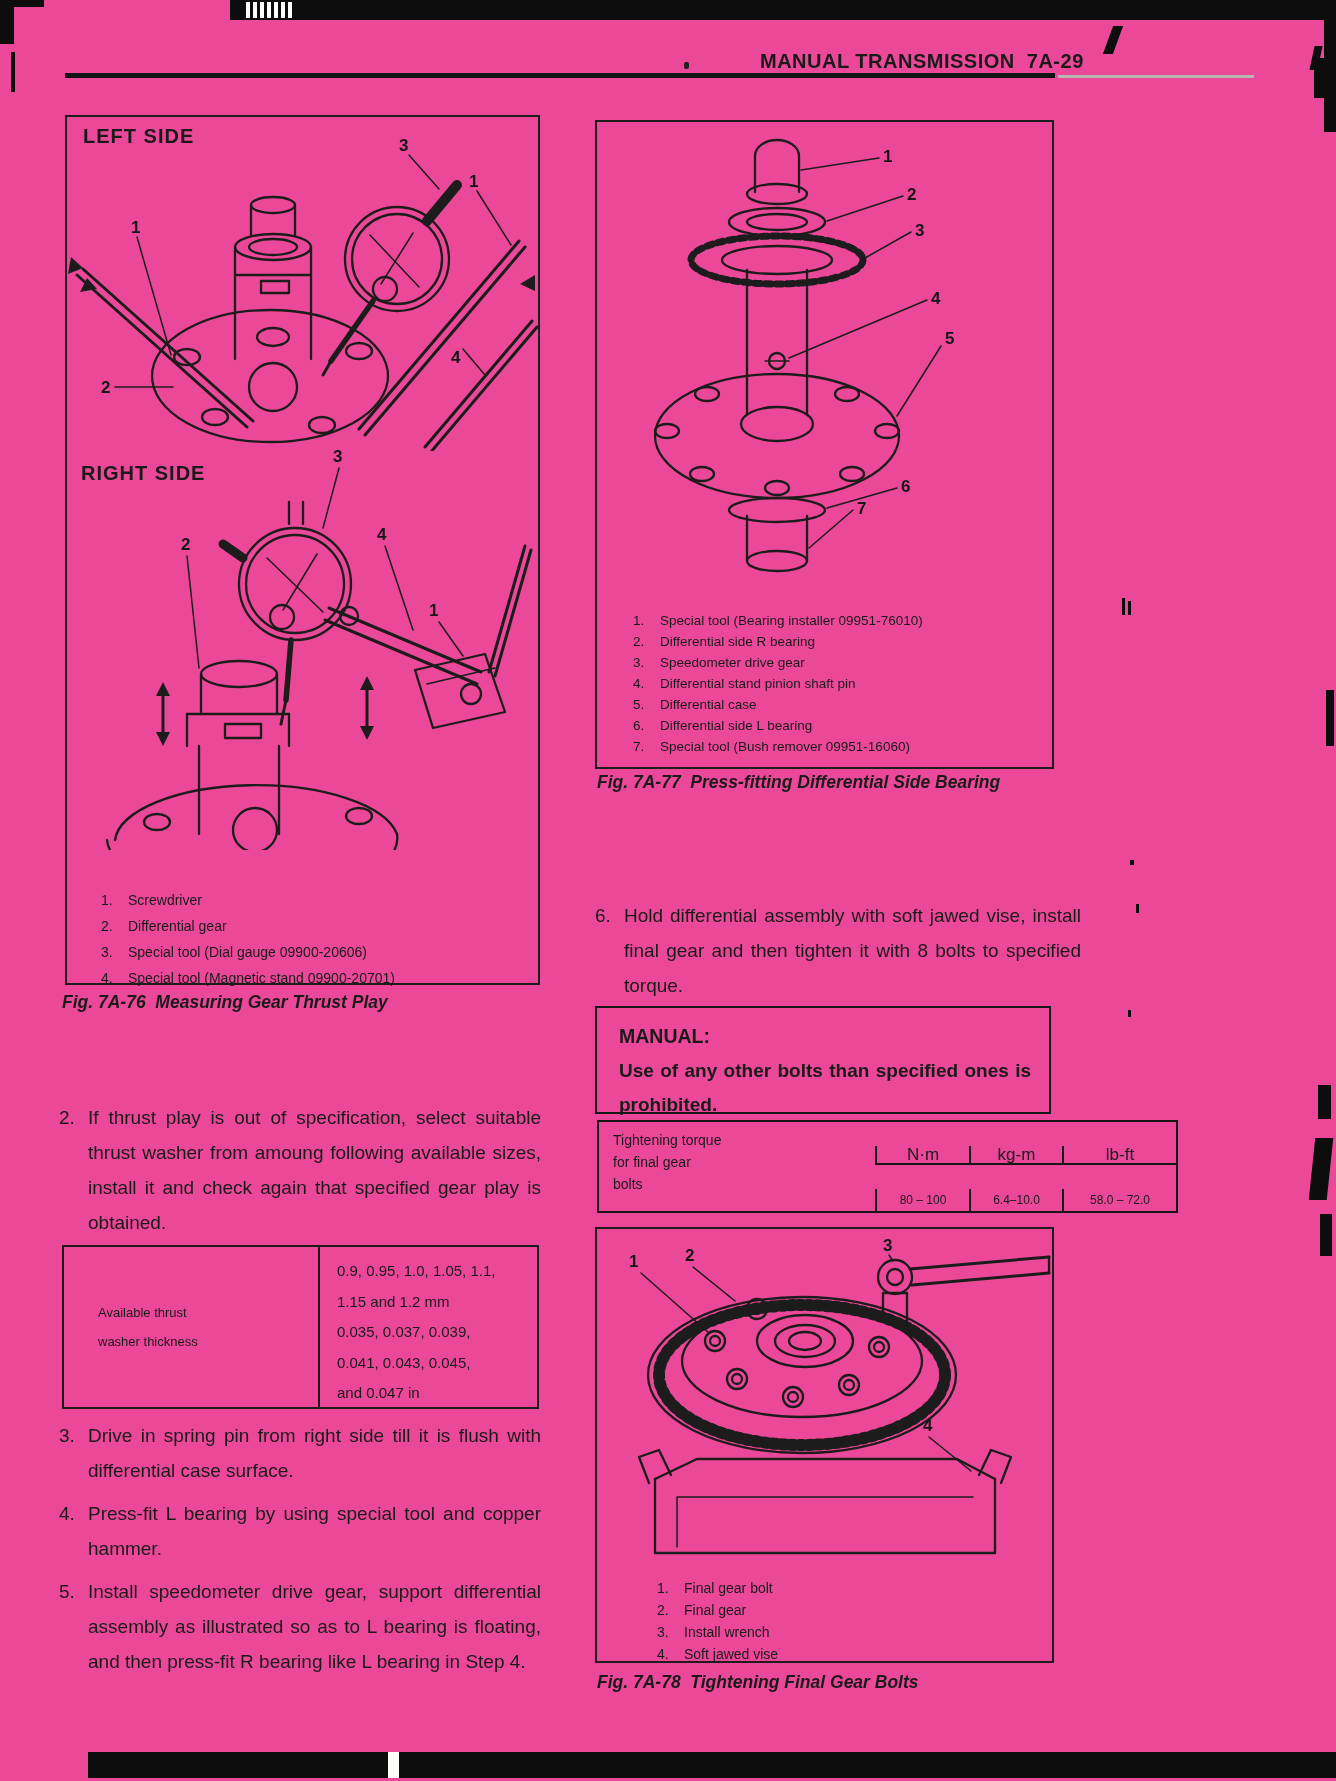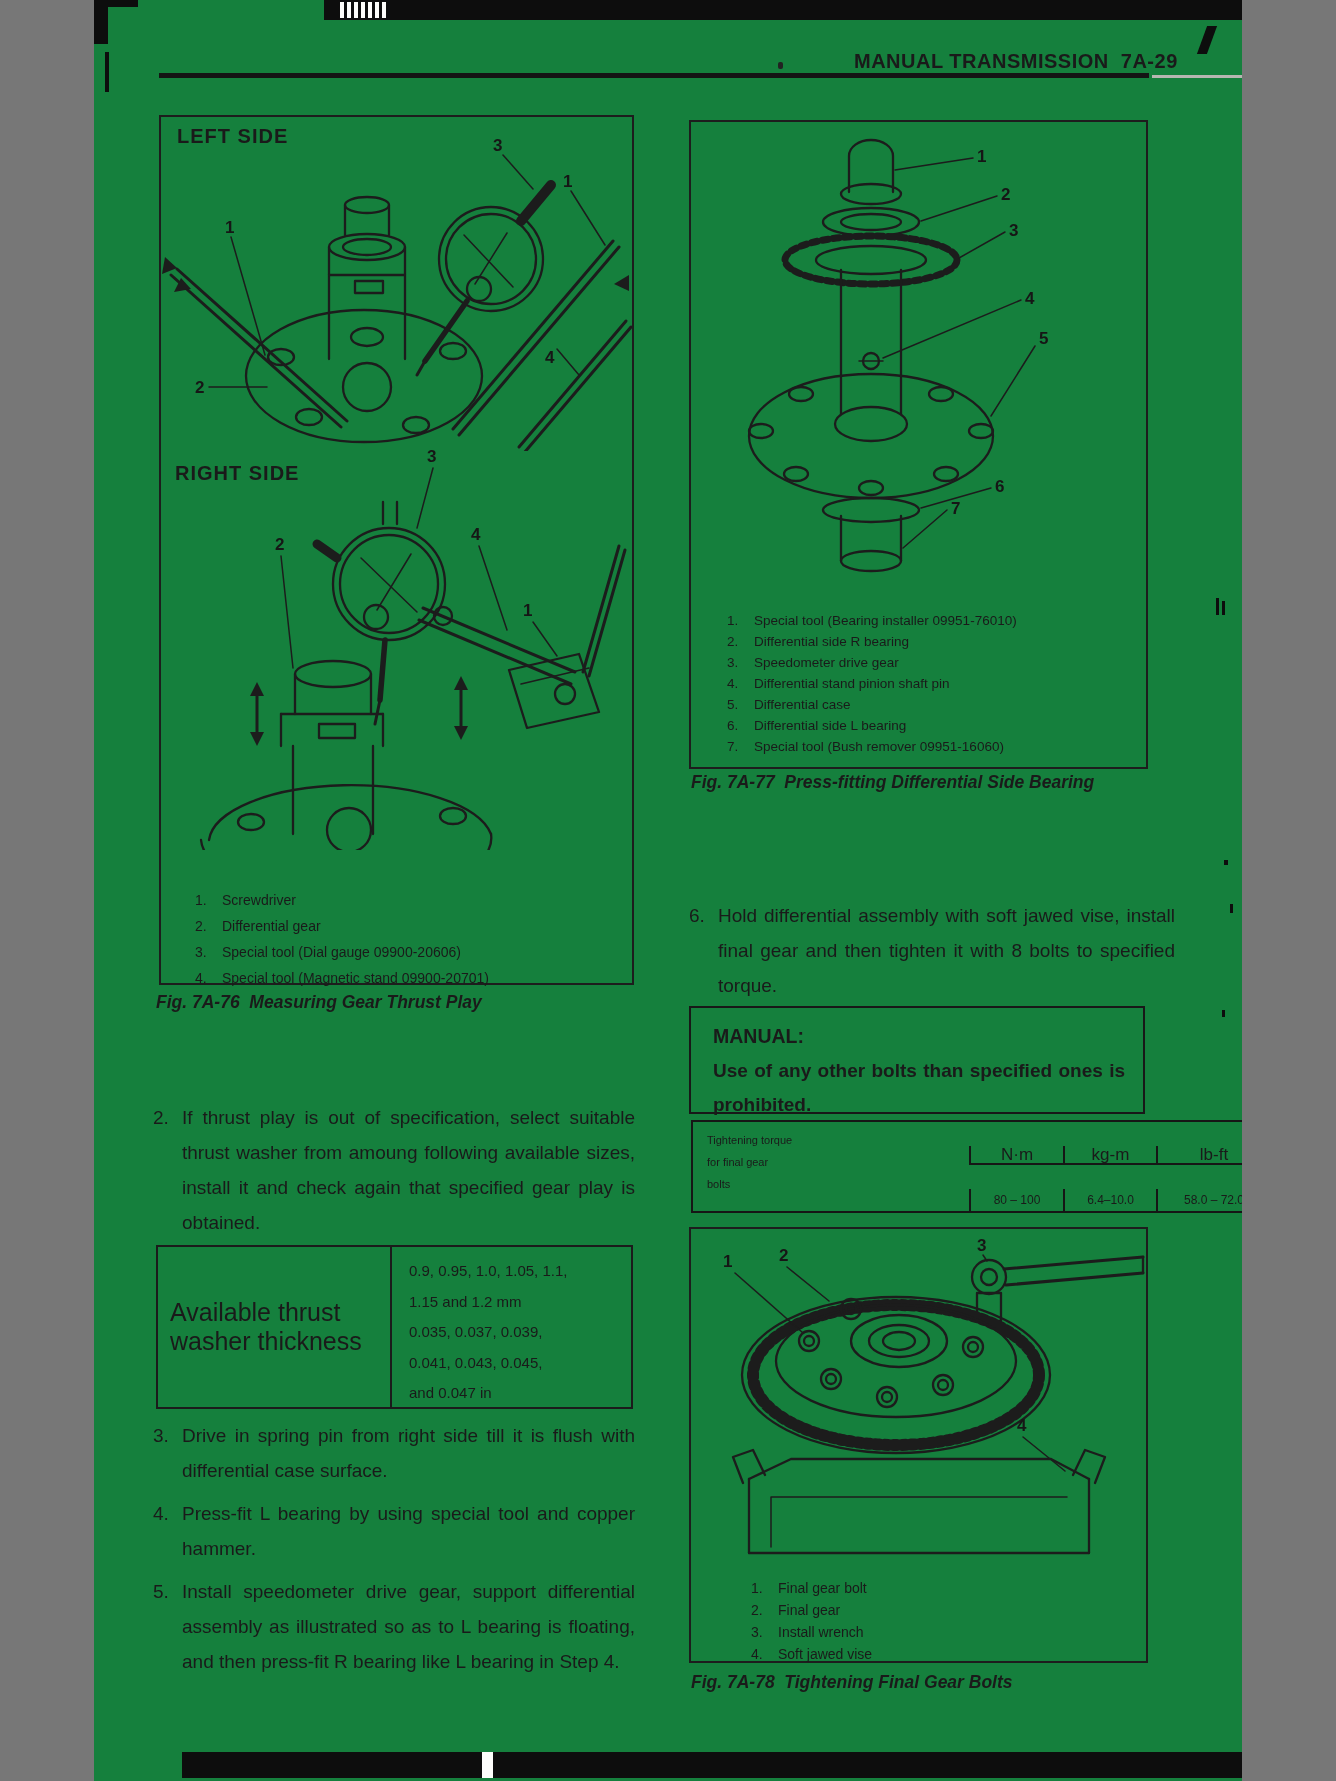--- a/index.html
+++ b/index.html
@@ -1,18 +1,18 @@
 <!DOCTYPE html>
 <html><head>
 <meta charset="utf-8">
 <style>
   html,body { margin:0; padding:0; background:#777; }
   .page {
-    position:relative; width:1148px; height:1781px; margin:0 auto;
-    background:#15803d; overflow:hidden;
+    position:relative; width:1336px; height:1781px; margin:0 auto;
+    background:#ec4899; overflow:hidden;
     font-family:"Liberation Sans", sans-serif; color:#1a1a1a;
   }
   .abs { position:absolute; }
   .pre { white-space:pre; }
   .preline { white-space:pre-line; }
 
   
   .hdr-title { font-weight:bold; font-size:20px; letter-spacing:.5px; }
   .hdr-rule { background:#141414; }
   .hdr-rule-tail { background:#b7b7b2; }
@@ -35,36 +35,36 @@
 
   
   .step { text-align:justify; font-size:19px; line-height:35px; }
   .step .num { position:absolute; left:0; top:0; }
   .step .txt { display:block; padding-left:29px; }
 
   
   .thr { border:2.5px solid #1b1b1b; display:flex; }
   .thr .l {
     flex:0 0 220px; border-right:2.5px solid #1b1b1b;
-    display:flex; align-items:center; padding-left:12px;
-    font-size:25px; line-height:29px;
+    display:flex; align-items:center; padding-left:34px;
+    font-size:13px; line-height:29px;
   }
   .thr .r { flex:1; padding:9px 0 0 17px; font-size:15px; line-height:30.5px; }
 
   
   .caution { border:2.5px solid #181818; padding:10px 18px 0 22px; }
   .caution .ct { font-weight:bold; font-size:19.5px; line-height:36px; }
   .caution .cx { font-weight:bold; font-size:19px; line-height:34px; text-align:justify; }
 
   
   .tq { display:grid; border:2.5px solid #161616;
         grid-template-columns:276px 94px 93px 114px; grid-template-rows:43px 46px; }
   .tq .cell { display:flex; align-items:center; justify-content:center; }
   .tq .lab { grid-row:1/3; justify-content:flex-start; align-items:flex-start;
-             padding:7px 0 0 14px; font-size:11px; line-height:22px; }
+             padding:7px 0 0 14px; font-size:14px; line-height:22px; }
   .tq .bl { border-left:2.5px solid #161616;margin-top:24px; }
   .tq .bb { border-bottom:2.5px solid #161616; }
   .tq .h { font-size:17px; }
   .tq .v { font-size:12px; }
 
   
   svg.draw { position:absolute; left:0; }
   svg.draw * { stroke:#1c1c1c; fill:none; stroke-width:2.3; stroke-linecap:round; stroke-linejoin:round; }
   svg.draw .fill { fill:#1c1c1c; stroke:none; }
   svg.draw .lead { stroke-width:1.5; }

